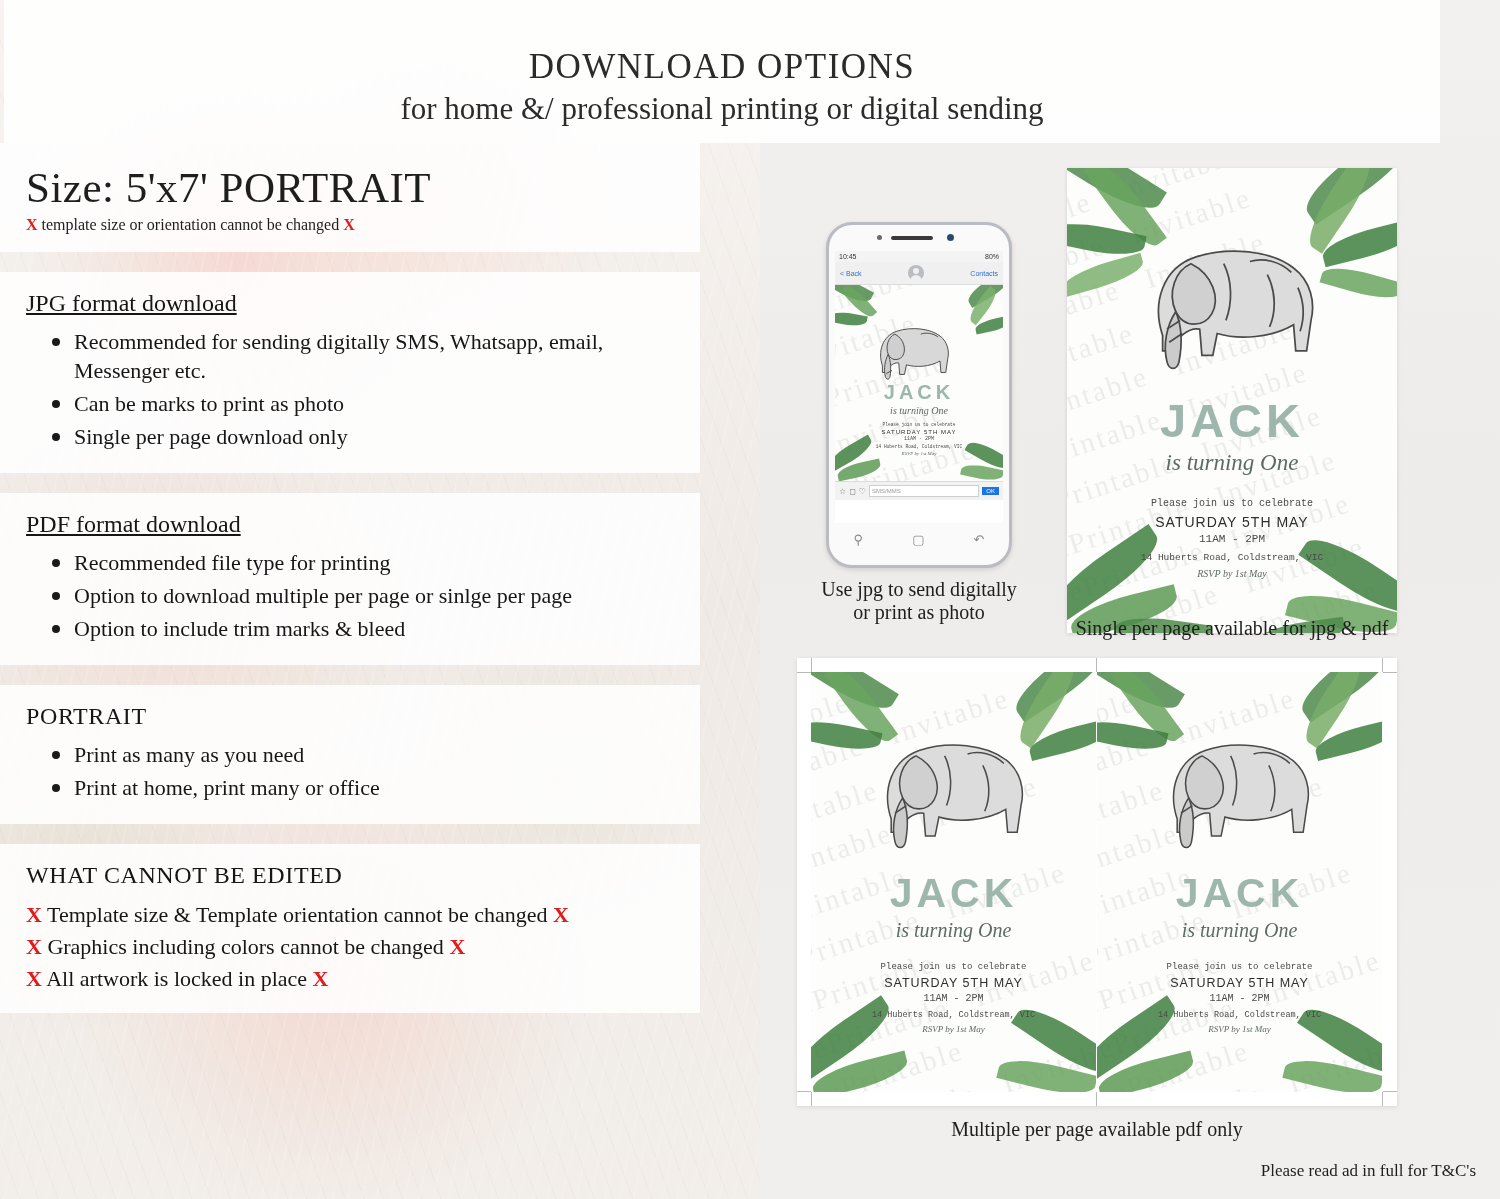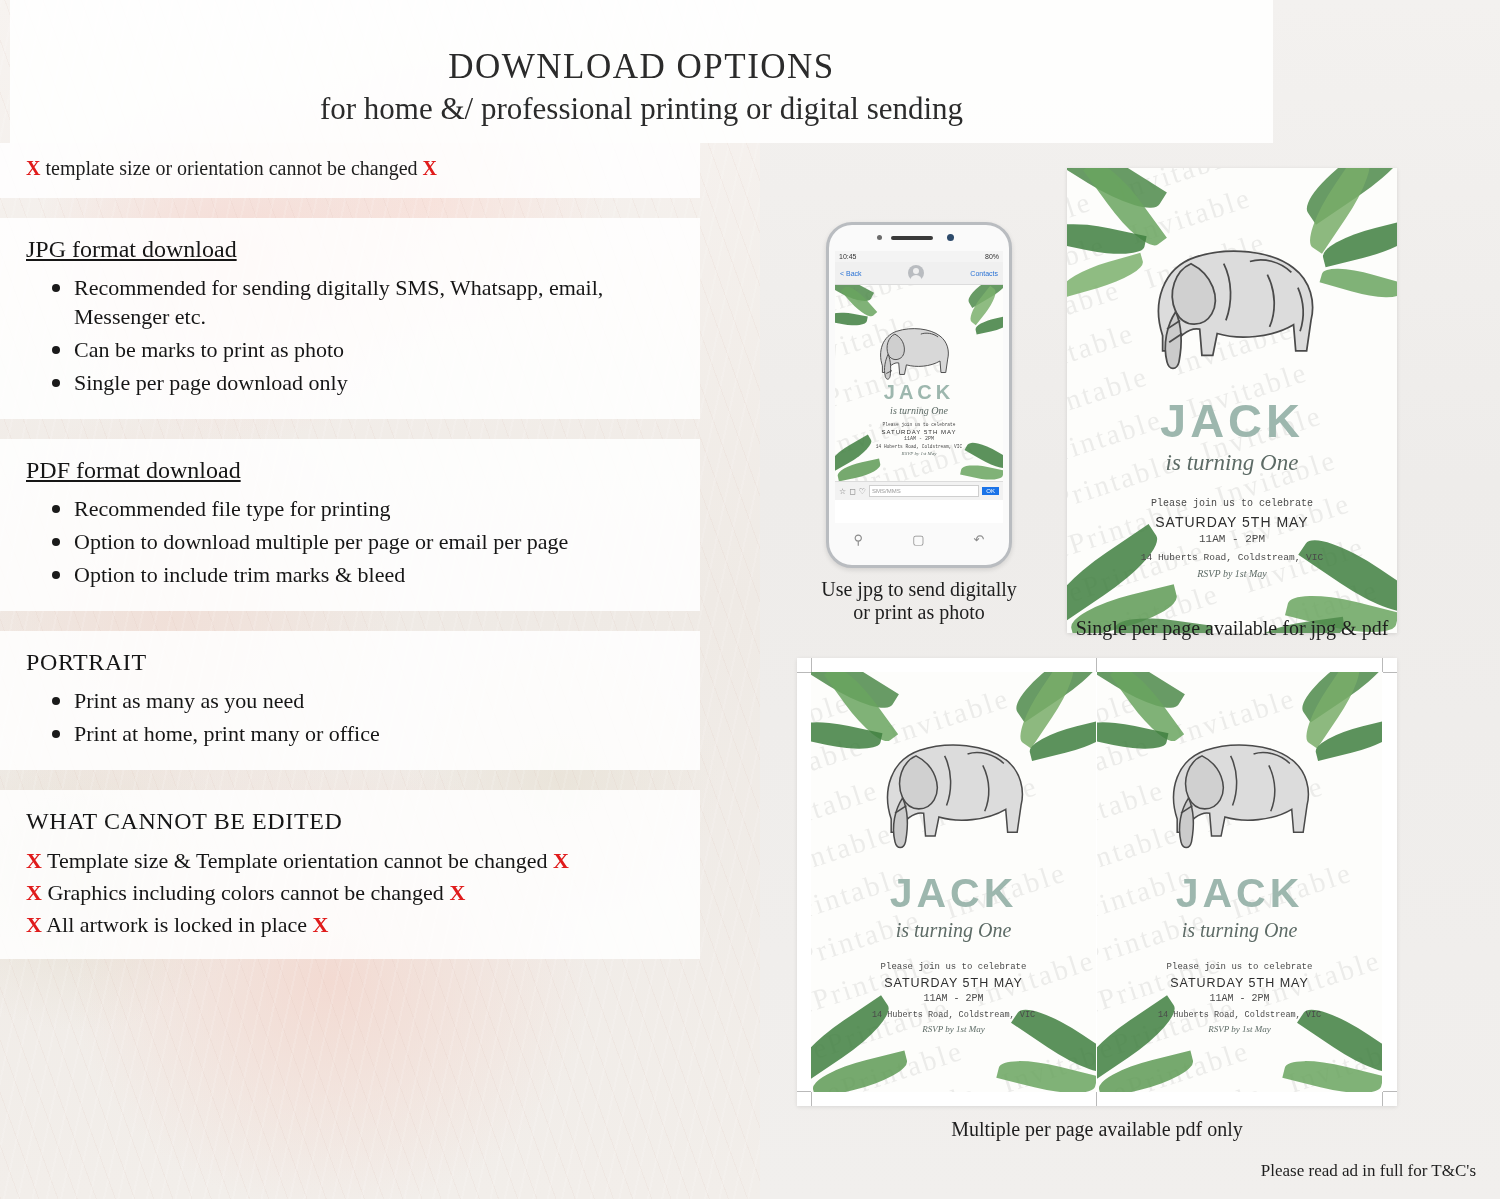--- a/index.html
+++ b/index.html
@@ -40,22 +40,22 @@
   .bg-right {
     position: absolute;
     left: 760px; top: 0;
     width: 740px; height: 1199px;
     background: linear-gradient(180deg, #f3f1ef 0%, #eeecea 40%, #f1efed 100%);
   }
 
   
   .header {
     position: absolute;
-    left: 10px; top: 0;
-    width: 1263px;
+    left: 4px; top: 0;
+    width: 1436px;
     height: 143px;
     background: rgba(255,255,255,0.88);
     text-align: center;
     z-index: 5;
   }
   .header-title {
     font-size: 35px;
     letter-spacing: 1.5px;
     color: #2b2b2b;
     padding-top: 45px;
@@ -79,21 +79,21 @@
     padding: 14px 26px 18px 26px;
     margin-bottom: 20px;
   }
   .size-title {
     font-size: 43px;
     color: #1e1e1e;
     letter-spacing: 0.5px;
     margin: 6px 0 4px 0;
   }
   .size-note {
-    font-size: 20px;
+    font-size: 16px;
     color: #1e1e1e;
   }
   .x-red { color: #e01b1b; font-weight: bold; }
 
   .sec-title {
     font-size: 24px;
     color: #161616;
     text-decoration: underline;
     margin: 4px 0 10px 0;
   }
@@ -362,41 +362,42 @@
 <div class="bg-right"></div>
 
 <div class="header">
   <div class="header-title">DOWNLOAD OPTIONS</div>
   <div class="header-sub">for home &amp;/ professional printing or digital sending</div>
 </div>
 
 <div class="left-col">
 
   <div class="block">
+    <div class="size-title">Size: 5'x7' PORTRAIT</div>
     <div class="size-note">
       <span class="x-red">X</span>
       <span>template size or orientation cannot be changed</span>
       <span class="x-red">X</span>
     </div>
   </div>
 
   <div class="block">
     <div class="sec-title">JPG format download</div>
     <ul class="bullets">
       <li>Recommended for sending digitally SMS, Whatsapp, email, Messenger etc.</li>
       <li>Can be marks to print as photo</li>
       <li>Single per page download only</li>
     </ul>
   </div>
 
   <div class="block">
     <div class="sec-title">PDF format download</div>
     <ul class="bullets">
       <li>Recommended file type for printing</li>
-      <li>Option to download multiple per page or email per page</li>
+      <li>Option to download multiple per page or sinlge per page</li>
       <li>Option to include trim marks &amp; bleed</li>
     </ul>
   </div>
 
   <div class="block">
     <div class="sec-title plain">PORTRAIT</div>
     <ul class="bullets">
       <li>Print as many as you need</li>
       <li>Print at home, print many or office</li>
     </ul>

